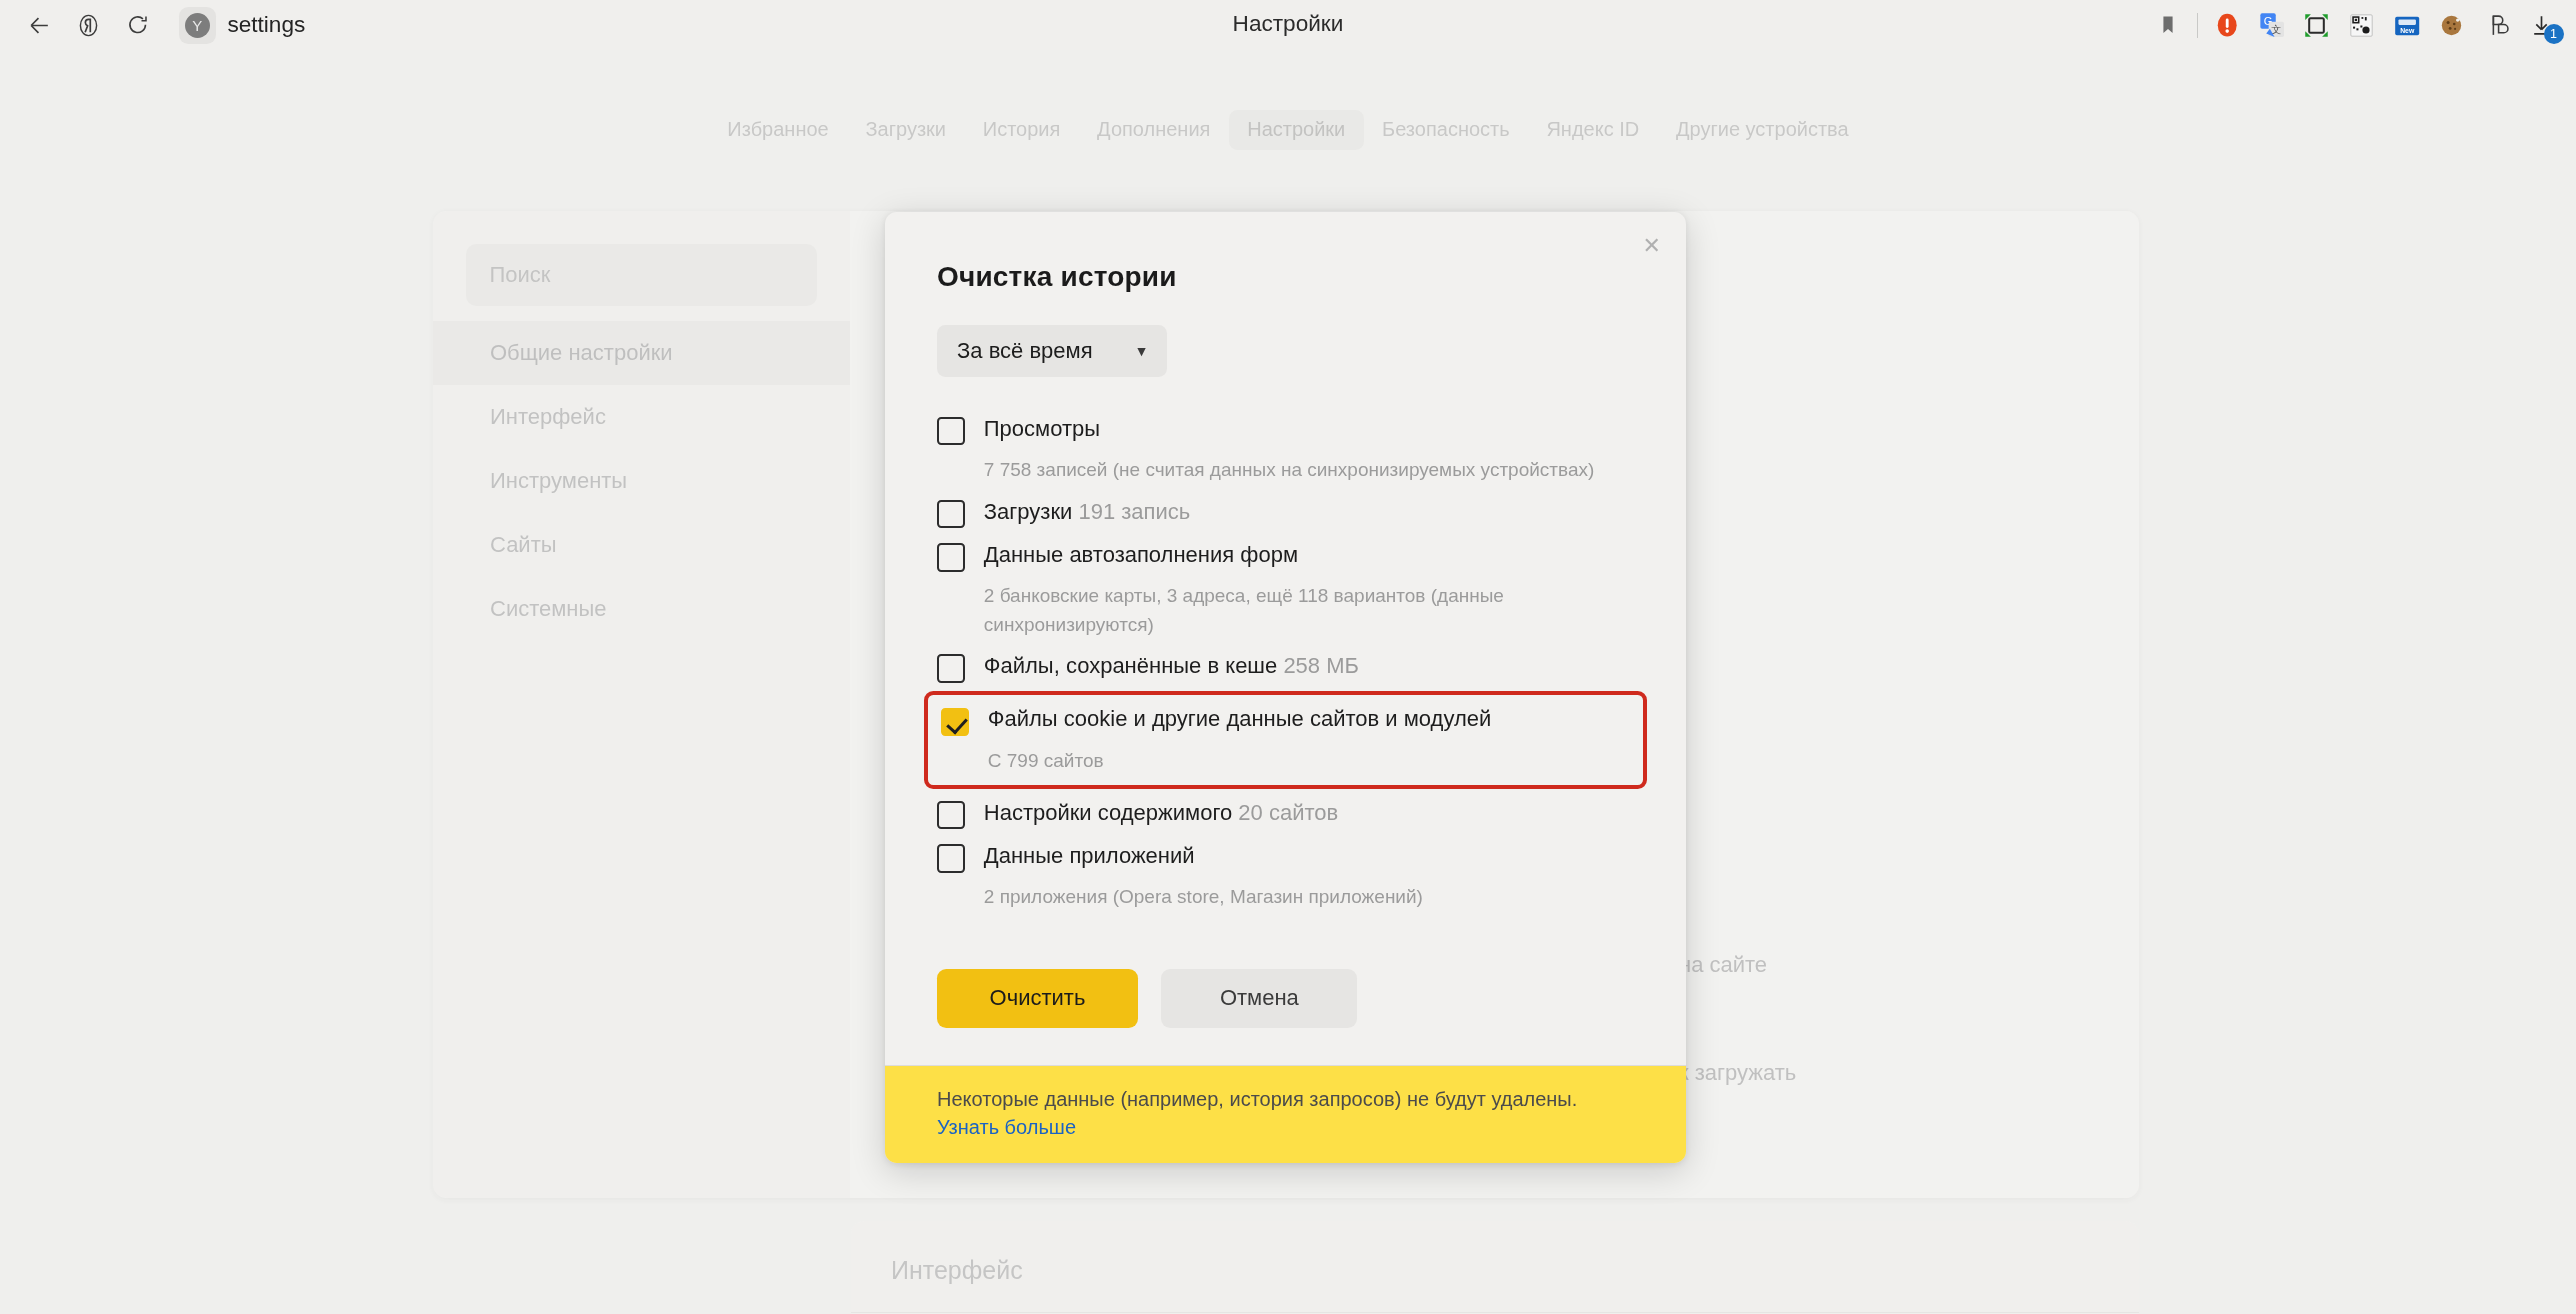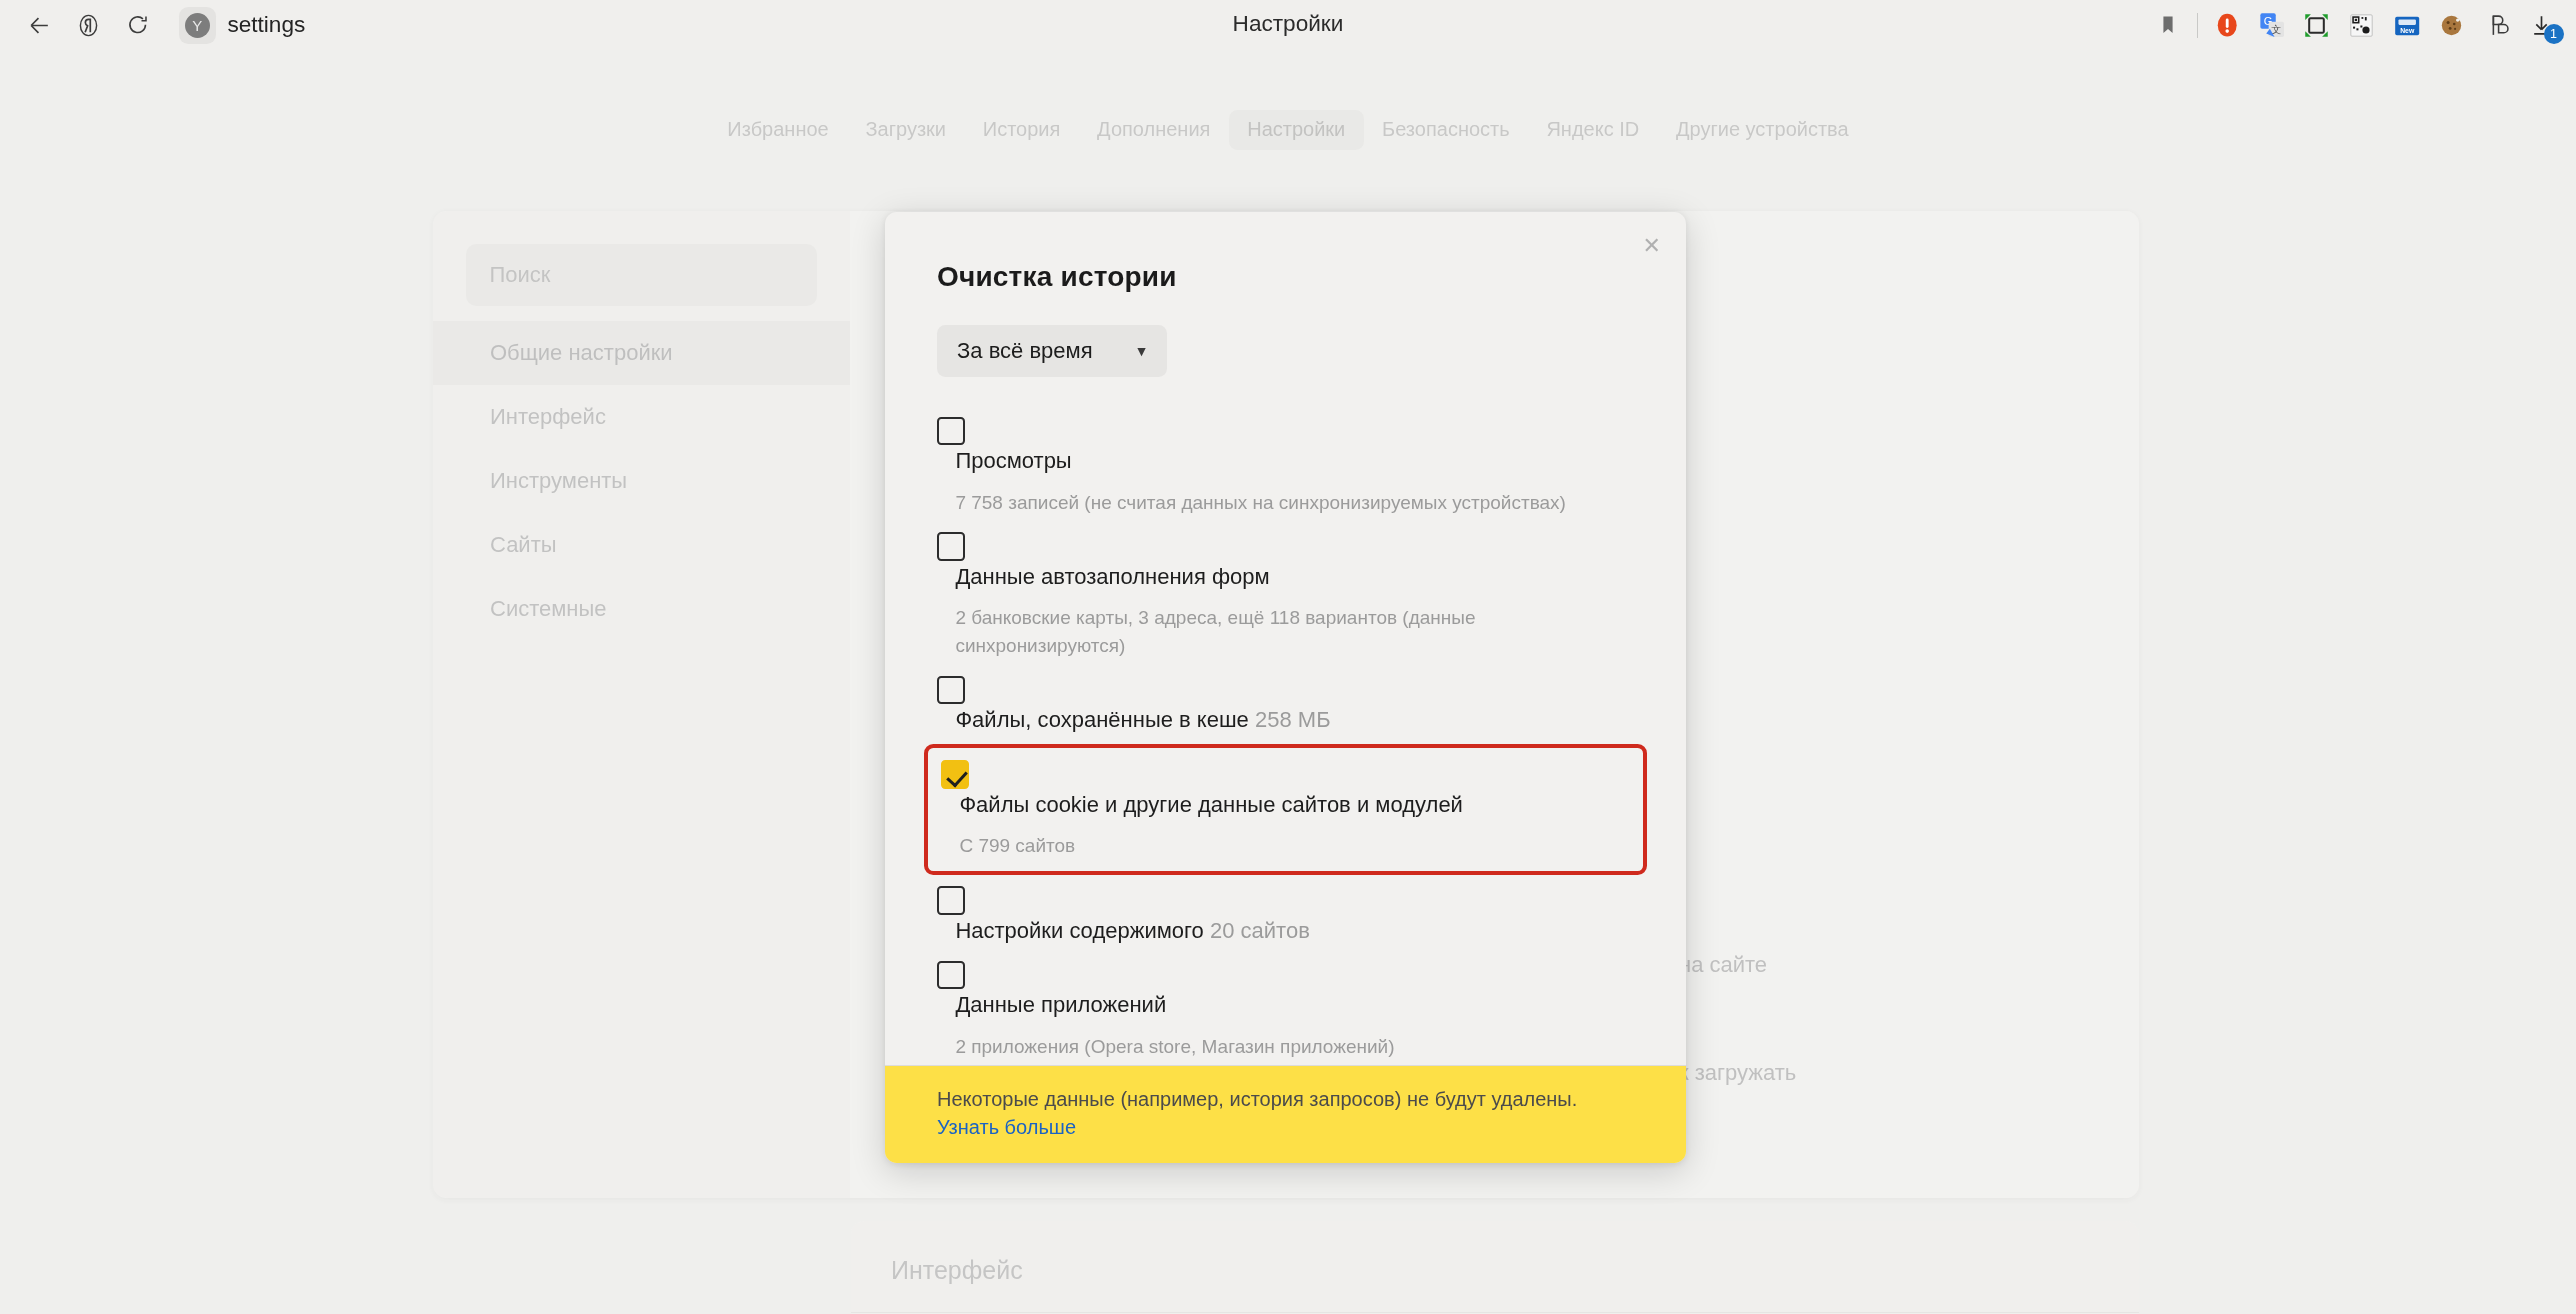--- a/index.html
+++ b/index.html
@@ -117,21 +117,21 @@
   .modal-title { font-size: 28px; color: #1b1b1b; font-weight: bold; letter-spacing: 0.2px; }
 
   .period-select {
     margin-top: 32px; width: 230px; height: 52px; border-radius: 8.4px;
     background: #e6e5e3; display: flex; align-items: center; justify-content: space-between;
     padding: 0 18.4px 0 20px; font-size: 22px; color: #1d1d1d;
   }
   .chev { font-size: 14.2px; color: #3a3a3a; }
 
   .opts { margin-top: 30px; }
-  .opt-row { display: flex; align-items: flex-start; padding: 5.9px 0 5px 0; position: relative; flex-direction: column; }
+  .opt-row { display: flex; align-items: flex-start; padding: 5.9px 0 5px 0; position: relative; }
   .cbx {
     width: 28.4px; height: 28.4px; border: 2.1px solid #2c2c2c; border-radius: 4.2px;
     background: #f2f1ef; flex: 0 0 28.4px; margin-top: 4.2px;
   }
   .cbx.checked {
     background: #f2c012; border-color: #f2c012; position: relative;
   }
   .cbx.checked::after {
     content: "";
     position: absolute; left: 8.4px; top: 4.2px; width: 9.2px; height: 16px;
@@ -327,20 +327,29 @@
       <div class="opts">
 
         <div class="opt-row">
           <div class="cbx"></div>
           <div class="opt-text">
             <div class="opt-label">Просмотры</div>
             <div class="opt-desc">7 758 записей (не считая данных на синхронизируемых устройствах)</div>
           </div>
         </div>
 
+        <div class="opt-row">
+          <div class="cbx"></div>
+          <div class="opt-text">
+            <div class="opt-label">
+              <span>Загрузки</span>
+              <span class="opt-count">191 запись</span>
+            </div>
+          </div>
+        </div>
 
         <div class="opt-row">
           <div class="cbx"></div>
           <div class="opt-text">
             <div class="opt-label">Данные автозаполнения форм</div>
             <div class="opt-desc">2 банковские карты, 3 адреса, ещё 118 вариантов (данные синхронизируются)</div>
           </div>
         </div>
 
         <div class="opt-row">

